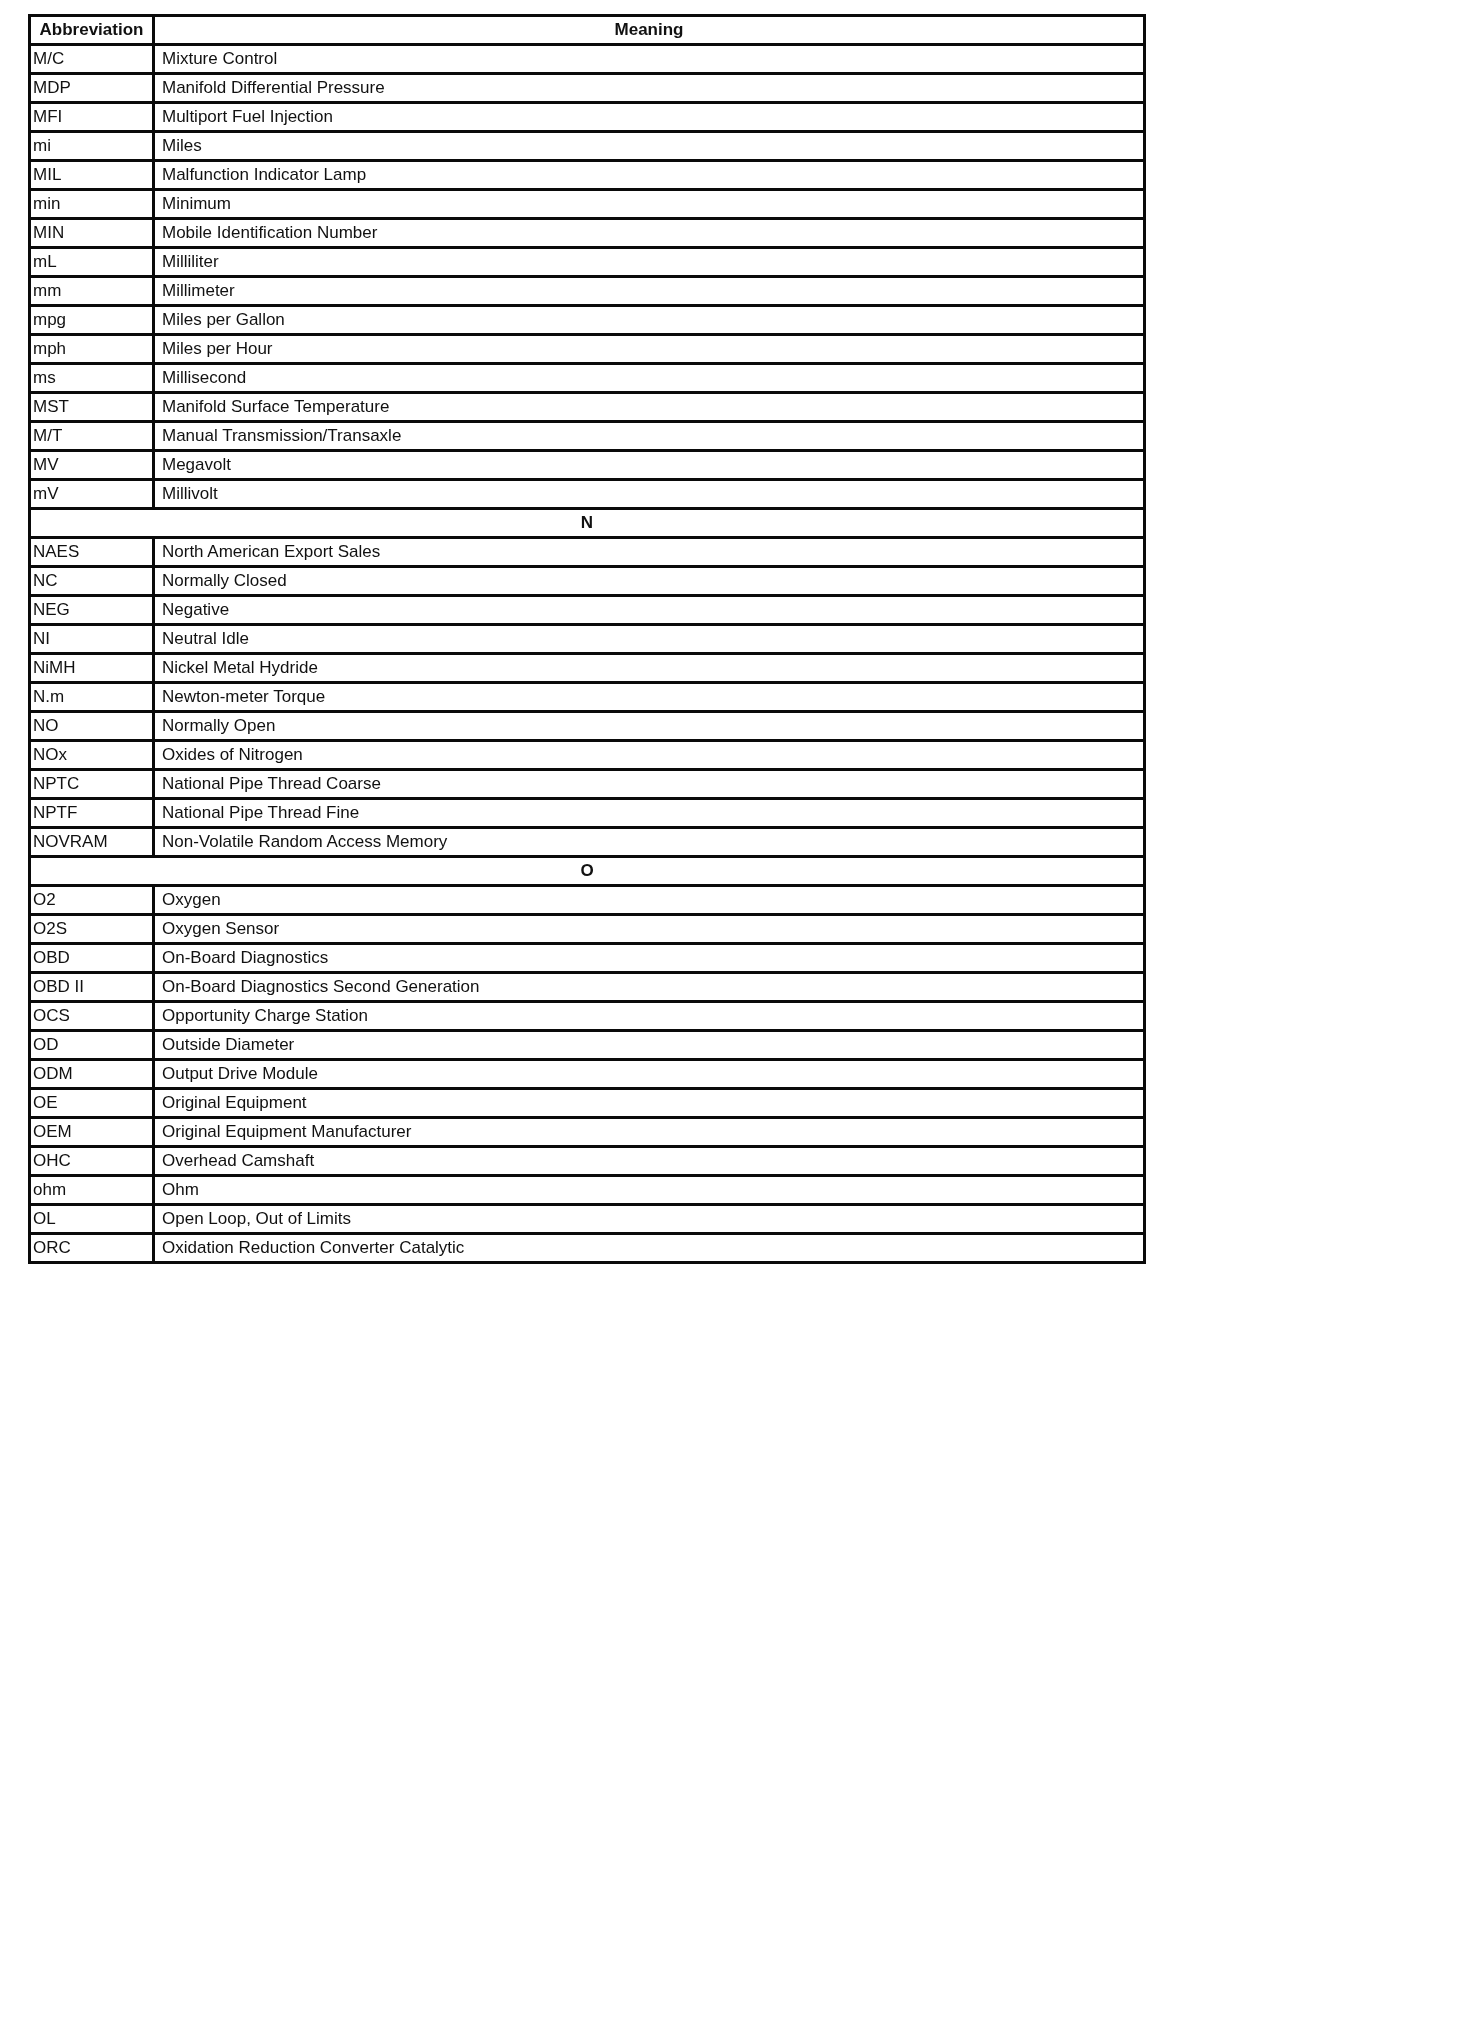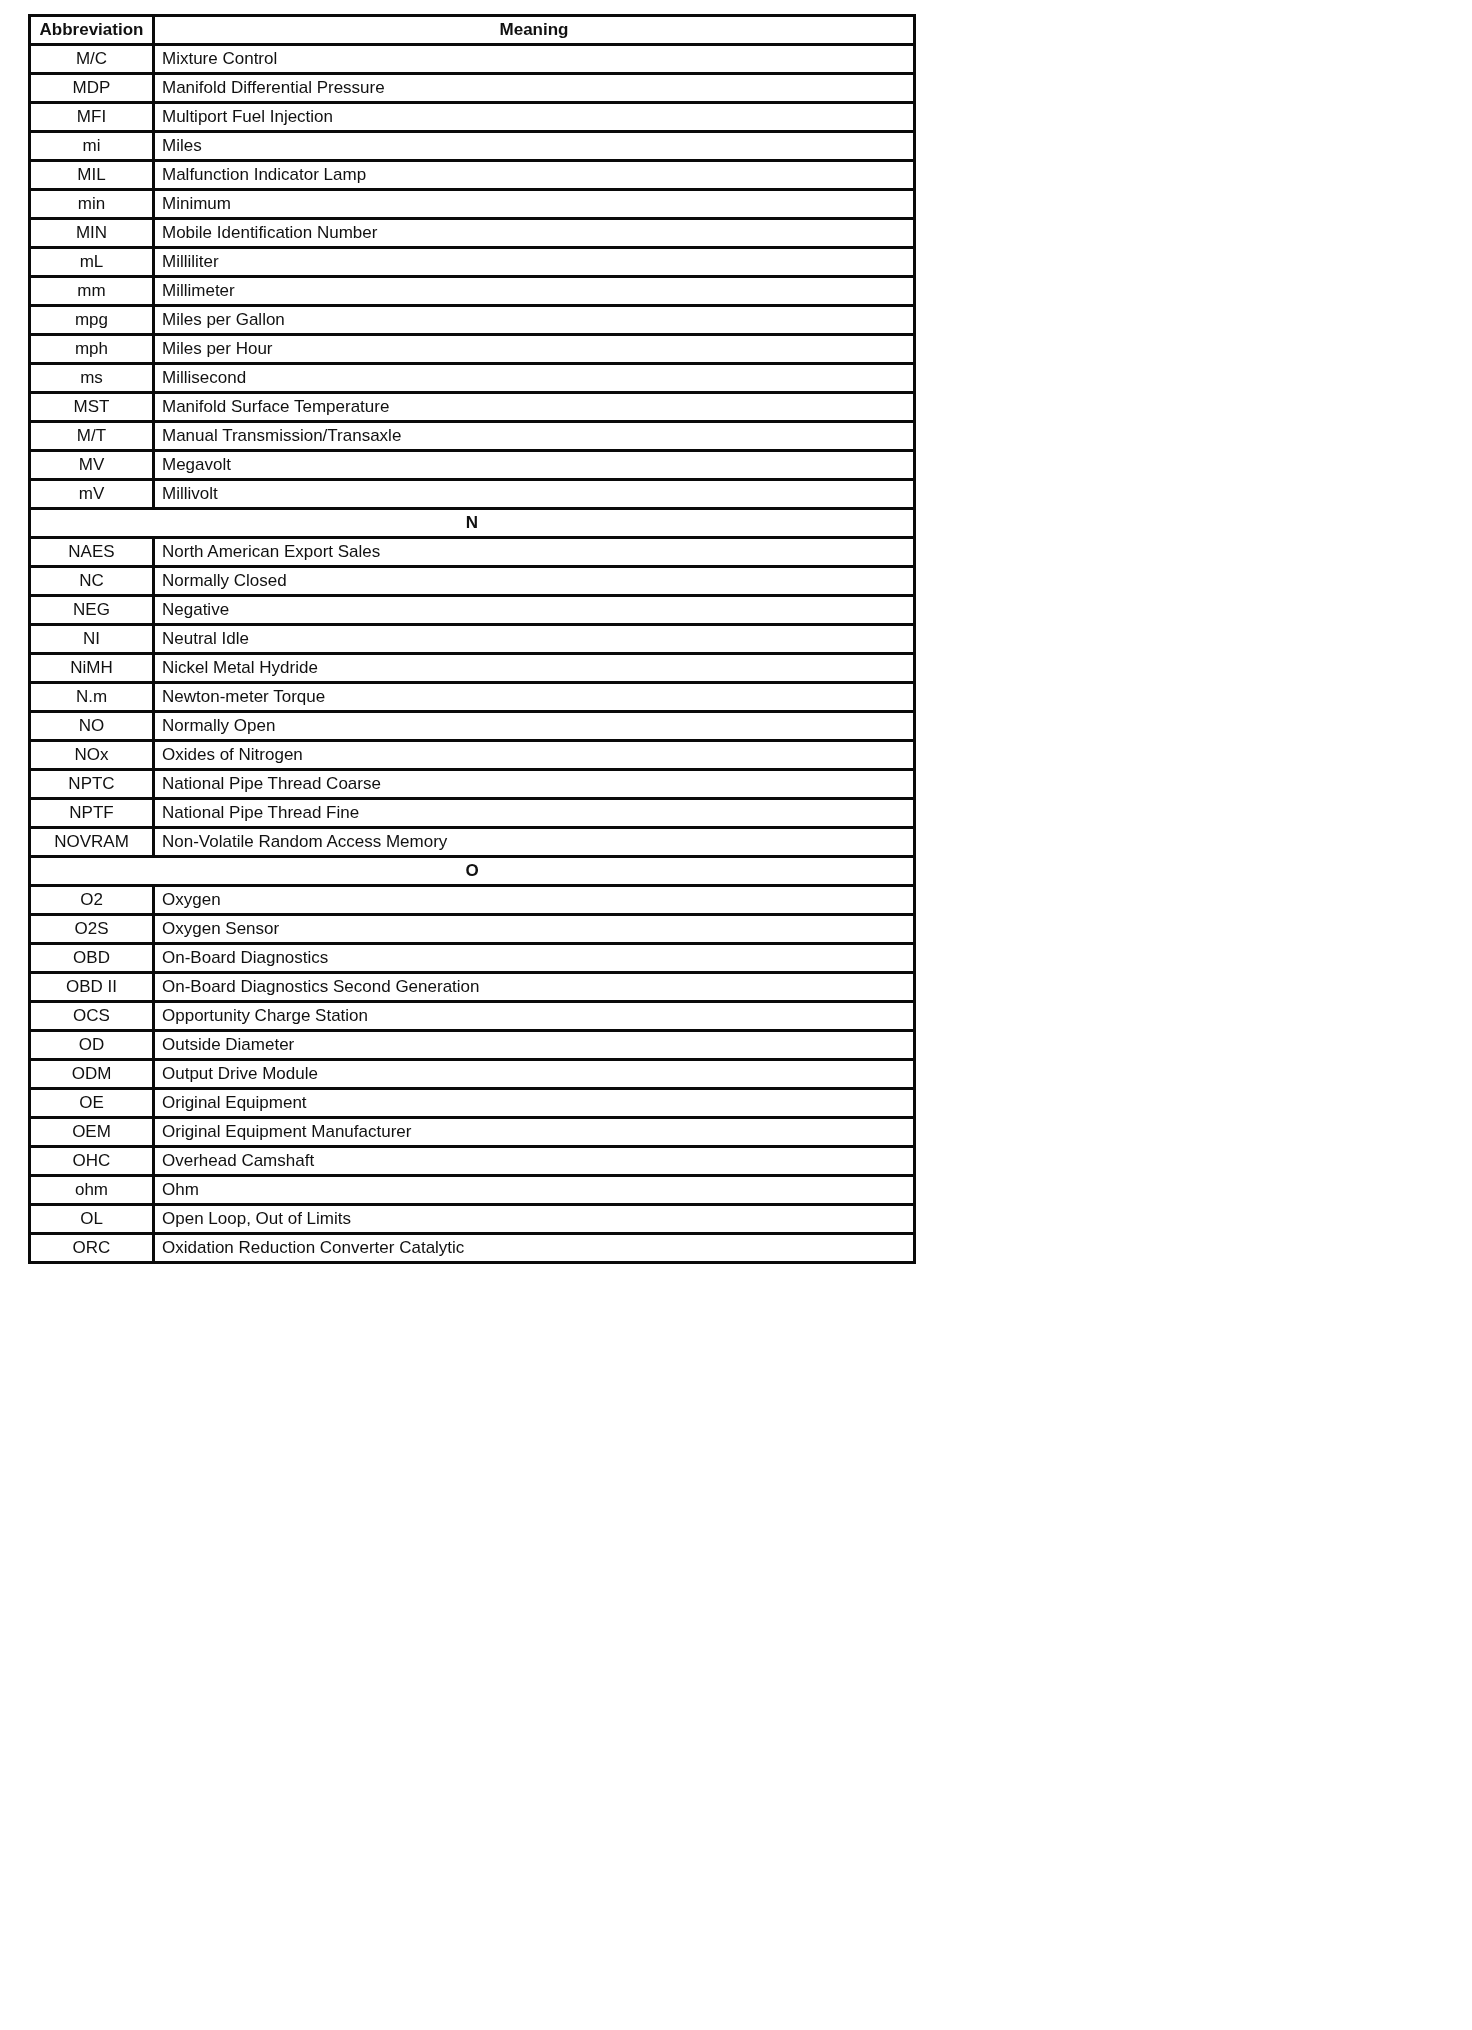--- a/index.html
+++ b/index.html
@@ -10,21 +10,21 @@
   .page {
     position: relative;
     width: 1472px;
     height: 2030px;
     background: #ffffff;
   }
   table.abbr-table {
     position: absolute;
     left: 28px;
     top: 14px;
-    width: 888px;
+    width: 1118px;
     border-collapse: collapse;
     table-layout: fixed;
   }
   table.abbr-table th,
   table.abbr-table td {
     border: 3px solid #0a0a0a;
     height: 29px;
     font-size: 17px;
     line-height: 1.1;
     color: #111111;
@@ -37,21 +37,21 @@
     font-weight: bold;
     text-align: center;
     font-size: 17px;
   }
   th.col-meaning {
     font-weight: bold;
     text-align: center;
     font-size: 17px;
   }
   td.abbr-cell {
-    text-align: center;
+    text-align: left;
     padding: 0 2px;
   }
   td.meaning-cell {
     text-align: left;
     padding: 0 7px;
   }
   td.section-cell {
     text-align: center;
     font-weight: bold;
     padding: 0;

